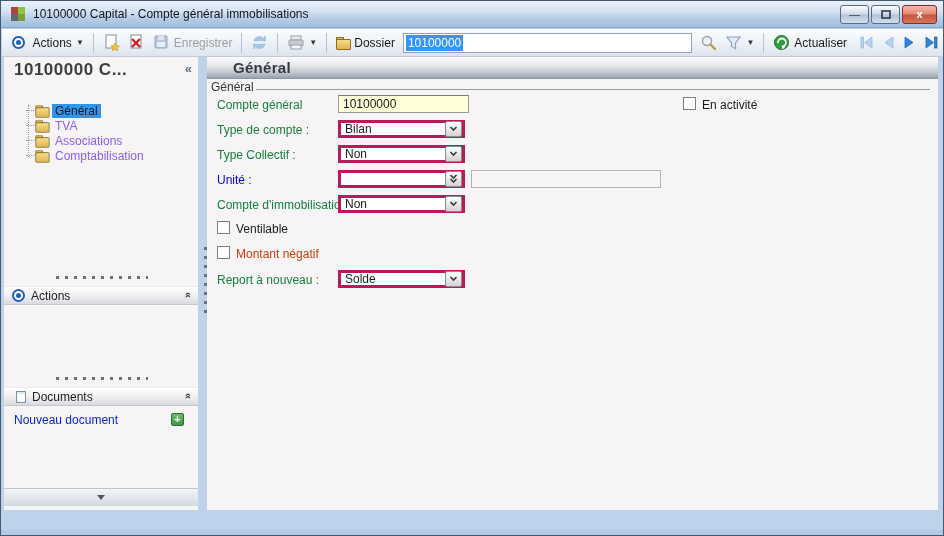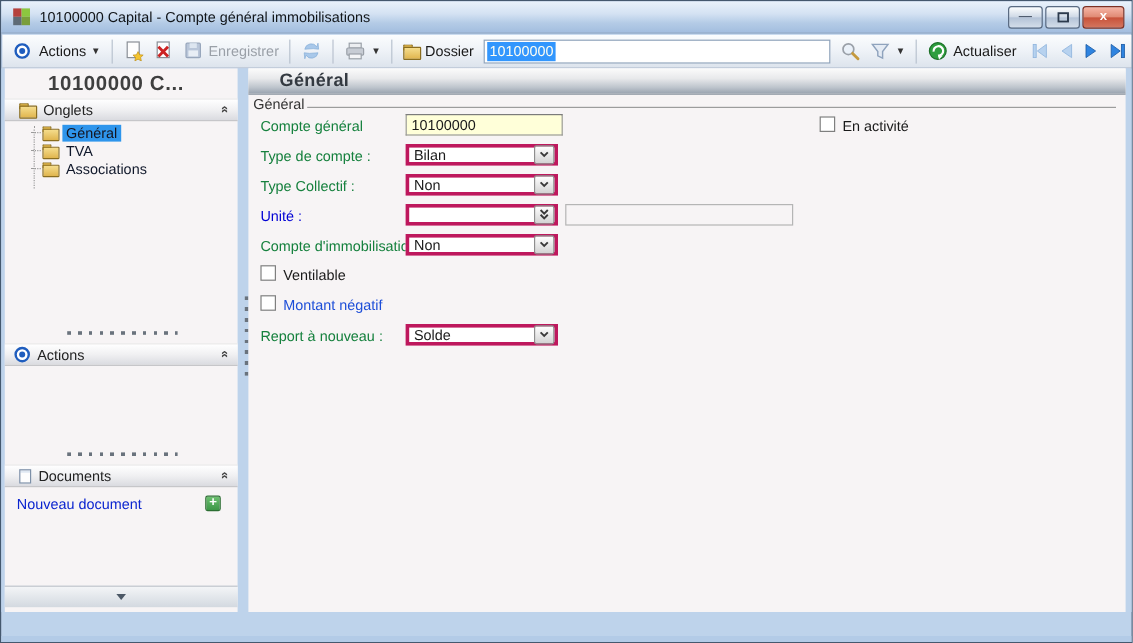--- a/index.html
+++ b/index.html
@@ -45,21 +45,21 @@
     margin-left:4px; display:flex; align-items:center; padding-left:2px;
   }
   #dossier-input .sel{
     background:#3296fd; color:#fffef2; font-size:12px; padding:1px 2px;
   }
   
   #bodyarea{ position:absolute; left:0; top:56px; width:944px; height:453px; background:#bed3eb; }
   #sidebar{
     position:absolute; left:3px; top:0; width:194px; height:453px; background:#f7f4f5;
   }
-  #sb-title{ position:absolute; left:0; top:2px; width:100%; height:22px; display:flex; align-items:center;margin-left:26px; }
+  #sb-title{ position:absolute; left:0; top:2px; width:100%; height:22px; display:flex; align-items:center; }
   #sb-title .t{ font-size:17px; font-weight:bold; color:#3f3f3f; margin-left:10px; letter-spacing:0.5px;}
   #sb-title .collapse{ position:absolute; right:6px; top:2px; font-size:13px; color:#5f6e7d; font-weight:bold;}
   .sb-header{
     position:absolute; left:0; width:100%; height:19px;
     background:linear-gradient(180deg,#ffffff 0%,#f0f0f2 50%,#dadbe0 100%);
     border-top:1px solid #ececec; border-bottom:1px solid #c6c6c9;
     display:flex; align-items:center; font-size:12px; color:#222;
   }
   .sb-header .lbl{ margin-left:6px; }
   .sb-chevrons{ position:absolute; right:8px; top:2px; font-size:11px; font-weight:bold; color:#444;
@@ -67,21 +67,21 @@
   .folder{ display:inline-block; width:14px; height:12px; position:relative; margin-left:12px; }
   .folder:before{ content:""; position:absolute; left:0; top:0; width:6px; height:4px;
     background:#e2b84f; border:1px solid #8a6d1f; border-bottom:none; border-radius:1px 1px 0 0;}
   .folder:after{ content:""; position:absolute; left:0; top:2px; width:13px; height:9px;
     background:linear-gradient(180deg,#f5dd8d,#e0b54e); border:1px solid #8a6d1f; border-radius:1px;}
   #tree{ position:absolute; left:0; top:46px; width:100%; }
   .tree-row{ position:relative; height:15px; display:flex; align-items:center; margin-left:22px; }
   .tree-row .dots{ width:8px; border-top:1px dotted #9a9a9a; margin-right:1px; }
   .tree-vline{ position:absolute; left:24px; top:48px; height:52px; border-left:1px dotted #9a9a9a; }
   .tree-row .folder{ margin-left:0; transform:scale(0.95); }
-  .tree-label{ font-size:12px; color:#0f172a; padding:0 3px; margin-left:3px; white-space:nowrap; }
+  .tree-label{ font-size:12px; color:#8b5cf6; padding:0 3px; margin-left:3px; white-space:nowrap; }
   .tree-label.selected{ background:#2e95ec; color:#14141f; }
   .dotted-sep{ position:absolute; left:52px; width:92px; height:3px;
     background:repeating-linear-gradient(90deg,#6a737d 0 3px,transparent 3px 9px); }
   .target-icon{ display:inline-block; width:13px; height:13px; border:2px solid #1f5dbe; border-radius:50%;
     position:relative; margin-left:8px; background:#fff;}
   .target-icon:after{ content:""; position:absolute; left:2px; top:2px; width:5px; height:5px;
     background:#1f5dbe; border-radius:50%; }
   .doc-icon{ display:inline-block; width:10px; height:12px; background:#fdfdfd; border:1px solid #7d90a8;
     position:relative; margin-left:12px; box-shadow:inset 0 2px 0 #dfe8f2; }
   #new-doc-row{ position:absolute; left:0; top:356px; width:100%; height:16px; }
@@ -108,21 +108,21 @@
     position:absolute; left:0; top:0; width:100%; height:22px;
     background:linear-gradient(180deg,#fbfbfb 0%,#e8e9eb 40%,#bec5cd 75%,#99a3af 100%);
     border-bottom:1px solid #8e98a4; display:flex; align-items:center;
   }
   #main-header .t{ font-size:15px; font-weight:bold; color:#343a41; margin-left:26px; letter-spacing:0.3px; }
   #group-legend{ position:absolute; left:4px; top:23px; right:8px; display:flex; align-items:center; }
   #group-legend .lg{ font-size:12px; color:#333; padding-right:2px; }
   #group-legend .line{ flex:1; border-top:1px solid #9c9c9c; margin-top:4px; }
   .frm-label{ position:absolute; font-size:12px; color:#15803d; }
   .frm-label.blue{ color:#0000d4; }
-  .frm-label.magenta{ color:#1d4ed8;text-align:right; }
+  .frm-label.magenta{ color:#c2410c;text-align:right; }
   .yellow-input{
     position:absolute; height:18px; background:#ffffd9; border:1px solid #9a9a9a;
     border-top-color:#7b7b7b; font-size:12px; color:#1a1a1a; padding:0 4px;
     font-family:"Liberation Sans", sans-serif;
   }
   .combo{
     position:absolute; width:127px; height:18px; background:#fff; border:3px solid #be185d;
     display:flex; align-items:center;
   }
   .combo .val{ flex:1; font-size:12px; color:#1a1a1a; padding-left:4px; white-space:nowrap; overflow:hidden; }
@@ -279,43 +279,43 @@
   </div>
 
   <div id="bodyarea">
 
     <div id="sidebar">
       <div id="sb-title">
         <span class="t">10100000 C...</span>
         <span class="collapse">«</span>
       </div>
 
-      <div class="sb-header" style="top:25px;">
-        <span class="folder"></span>
-        <span class="lbl">Onglets</span>
-        <span class="sb-chevrons">»</span>
-      </div>
 
       <span class="tree-vline"></span>
       <div id="tree">
         <div class="tree-row">
           <span class="dots"></span>
           <span class="folder"></span>
           <span class="tree-label selected">Général</span>
         </div>
         <div class="tree-row">
           <span class="dots"></span>
           <span class="folder"></span>
           <span class="tree-label">TVA</span>
         </div>
         <div class="tree-row">
           <span class="dots"></span>
           <span class="folder"></span>
           <span class="tree-label">Associations</span>
         </div>
+        <div class="tree-row">
+          <span class="dots"></span>
+          <span class="folder"></span>
+          <span class="tree-label">Comptabilisation</span>
+        </div>
       </div>
 
       <span class="dotted-sep" style="top:219px;"></span>
 
       <div class="sb-header" style="top:229px;">
         <span class="target-icon"></span>
         <span class="lbl">Actions</span>
         <span class="sb-chevrons">»</span>
       </div>
 

